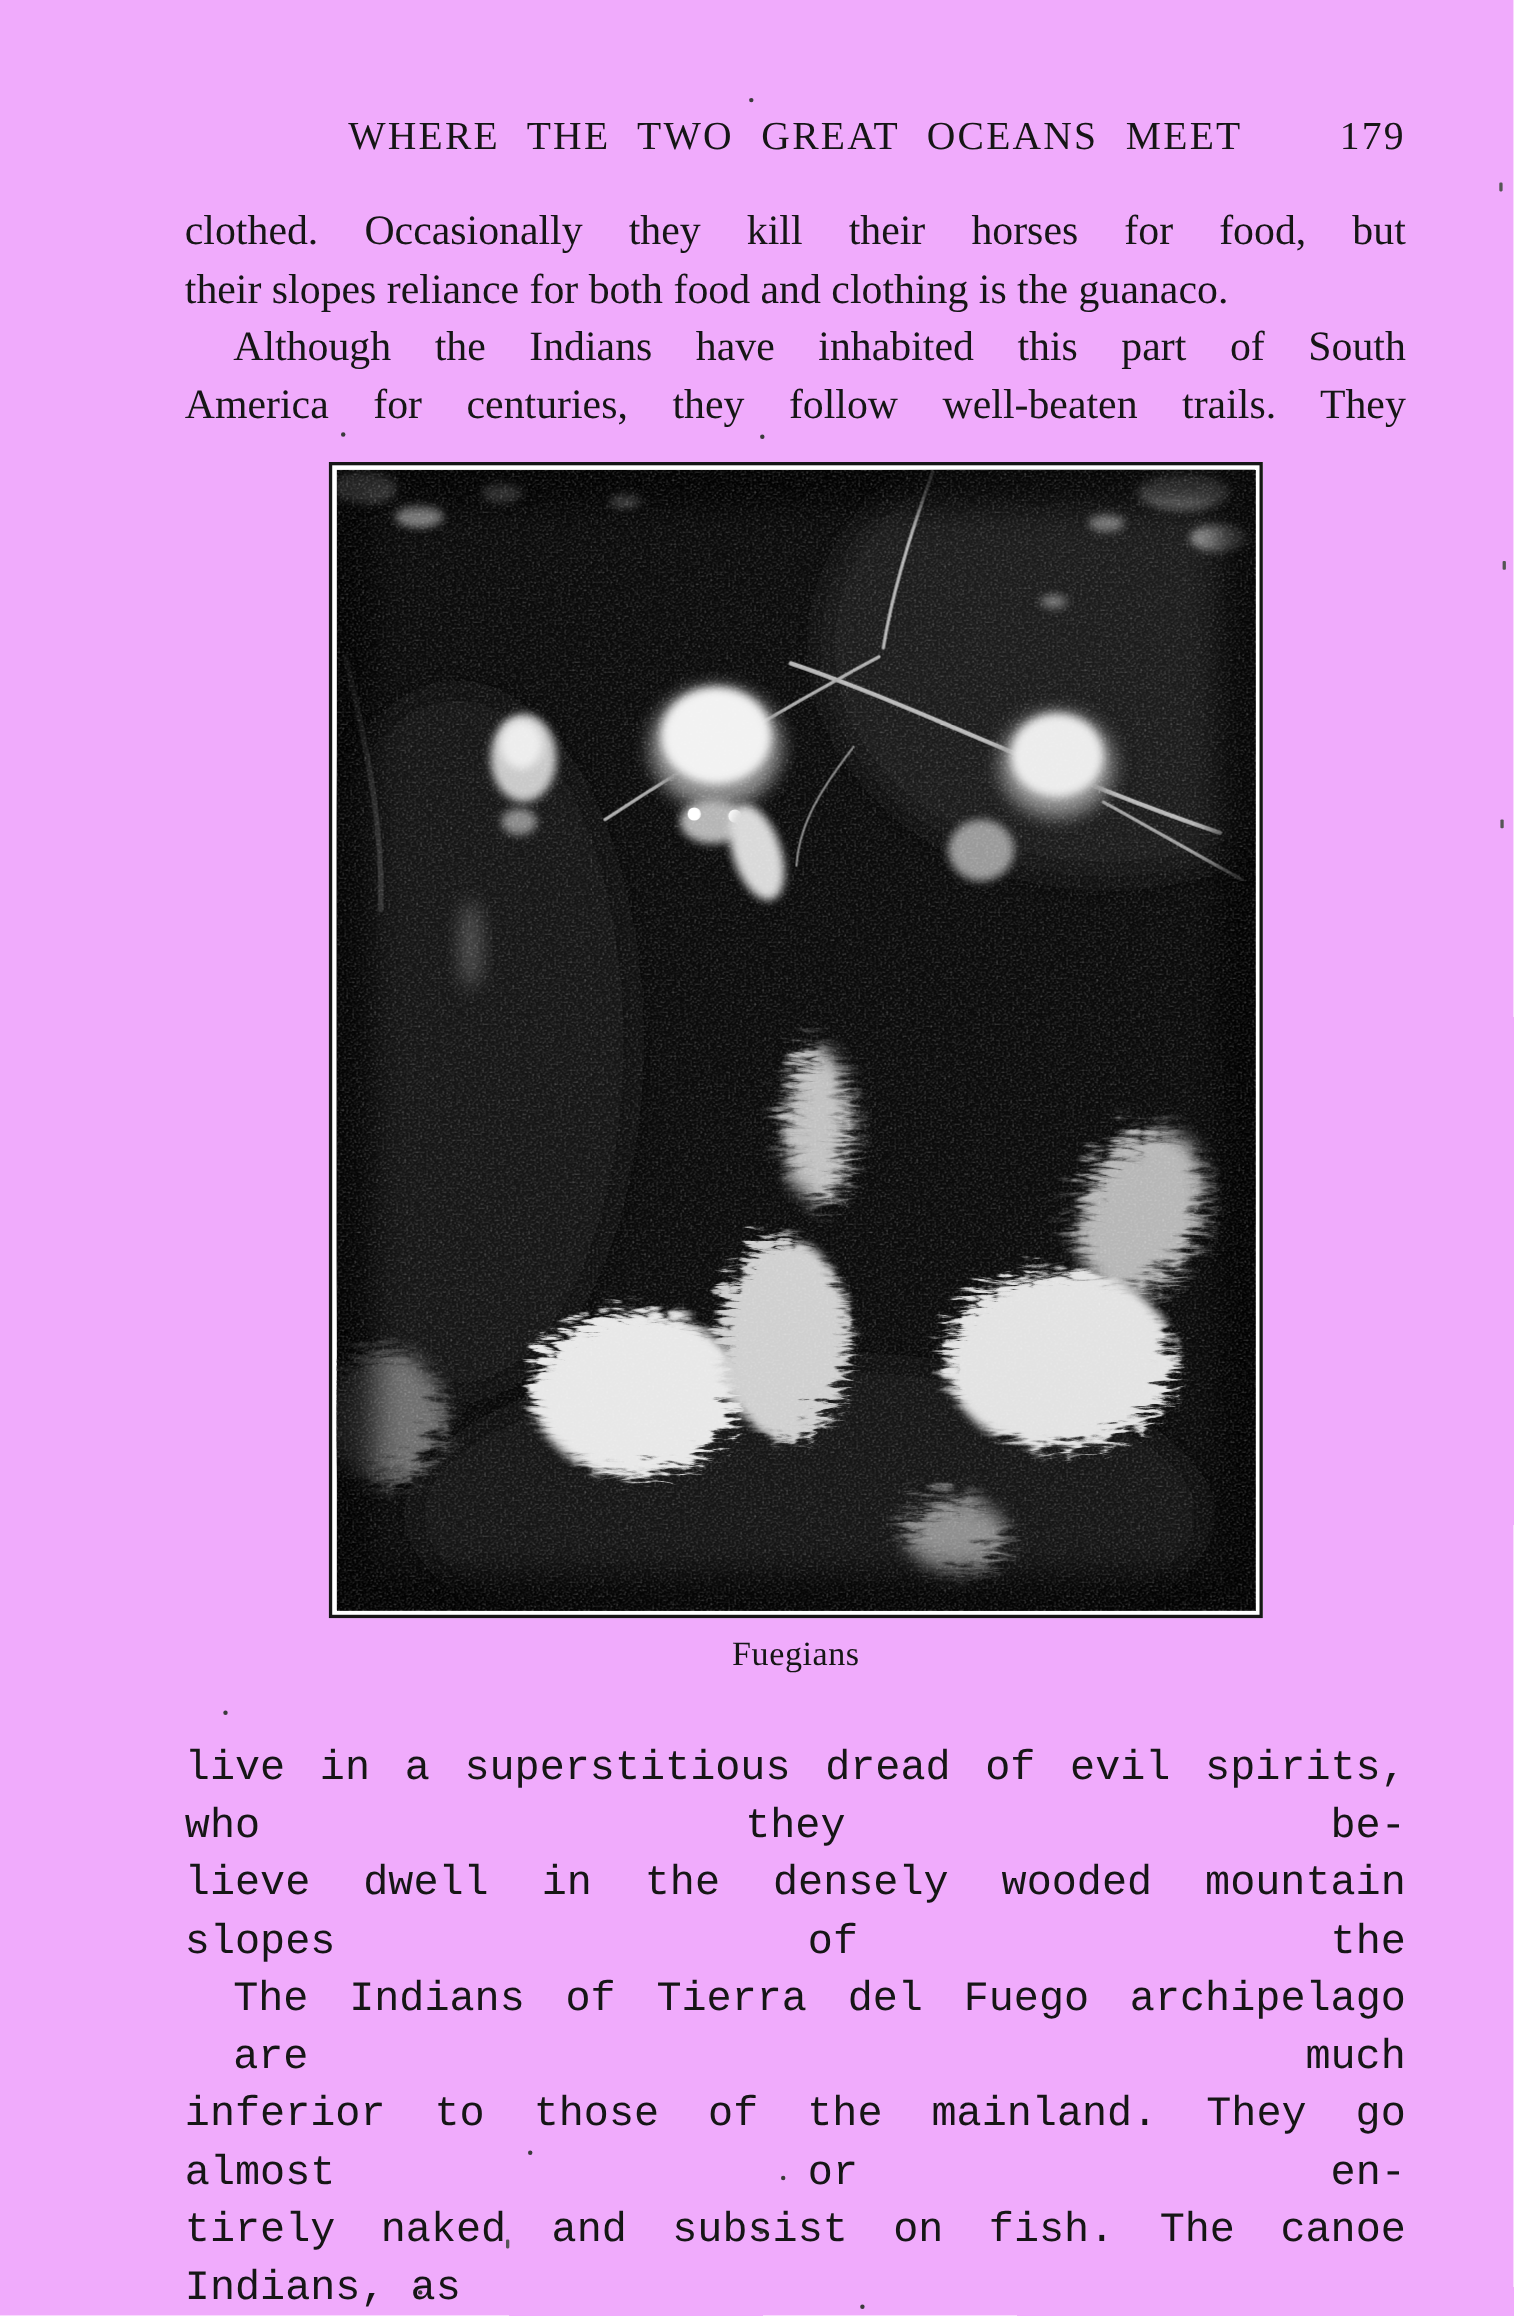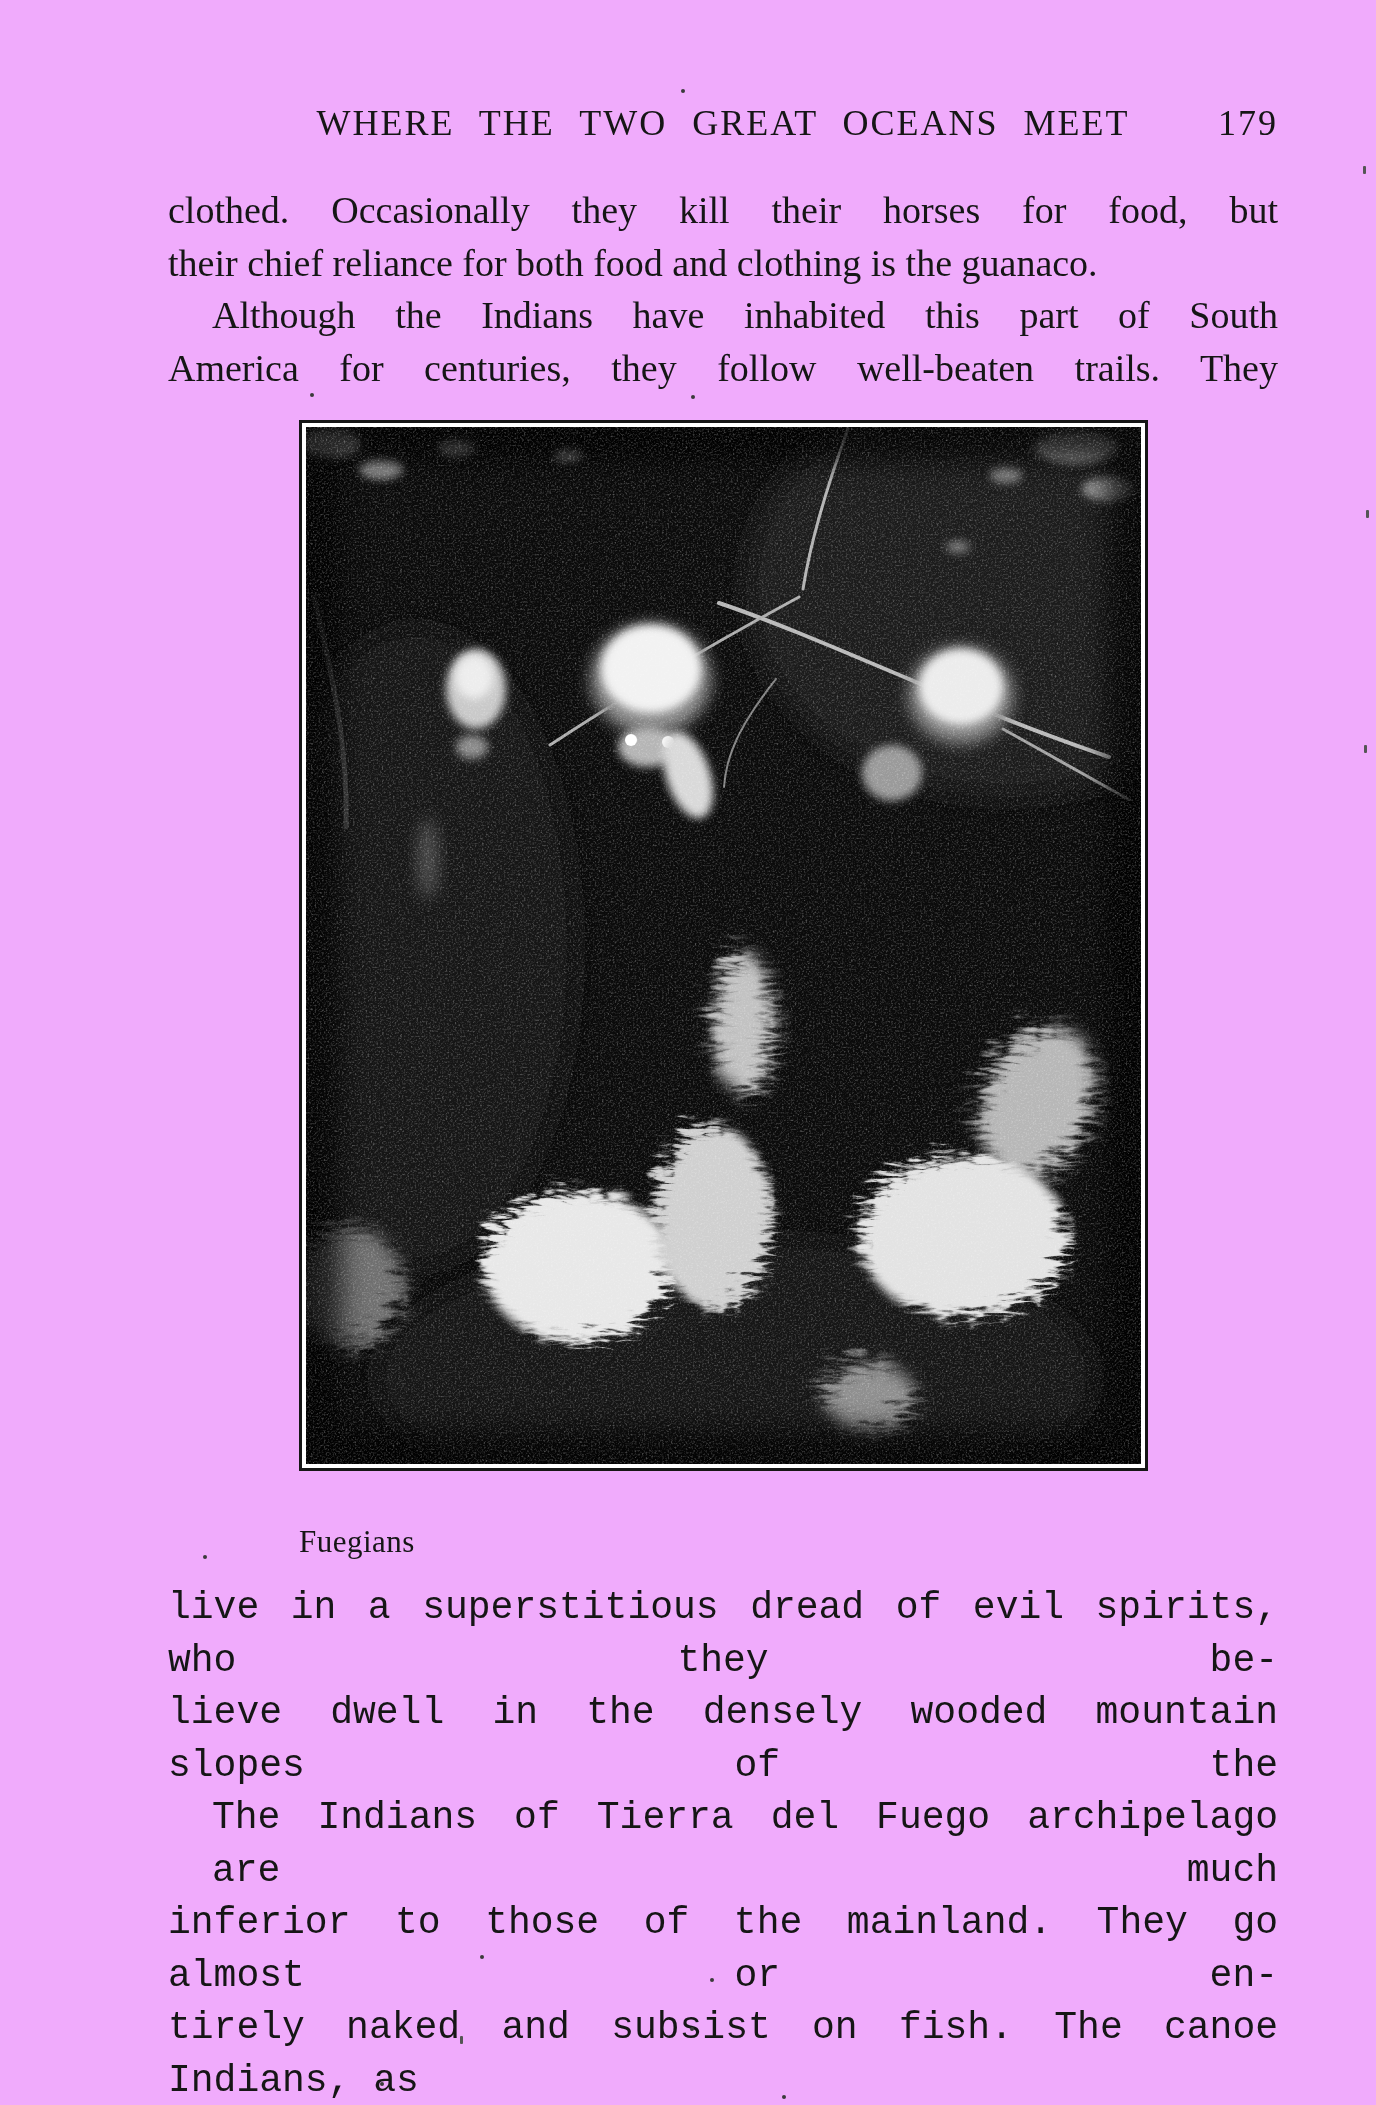--- a/index.html
+++ b/index.html
@@ -62,23 +62,23 @@
     border: 3px solid #161616;
     padding: 4px;
     background: #ffffff;
   }
   .photo-frame svg { display: block; width: 100%; height: 100%; }
   .figure-caption {
     position: absolute;
     left: 299px;
     top: 1486px;
     width: 849px;
+    text-align: center;
     font-size: 31px;
     letter-spacing: 0.5px;
-    margin-top: 38px;
   }
   .speck {
     position: absolute;
     background: #3a3a3a;
     border-radius: 50%;
     width: 4px;
     height: 4px;
   }
   .speck.dash { border-radius: 1px; width: 3px; height: 8px; background: #555; }
 </style>
@@ -87,21 +87,21 @@
 
 <div class="page">
 
   <div class="running-header">
     <span class="title">WHERE THE TWO GREAT OCEANS MEET</span>
     <span class="pagenum">179</span>
   </div>
 
   <div class="textblock" id="block-top">
     <div class="line">clothed. Occasionally they kill their horses for food, but</div>
-    <div class="line endpara">their chief reliance for both food and clothing is the guanaco.</div>
+    <div class="line endpara">their slopes reliance for both food and clothing is the guanaco.</div>
     <div class="line indent">Although the Indians have inhabited this part of South</div>
     <div class="line">America for centuries, they follow well-beaten trails. They</div>
   </div>
 
   <div class="photo-frame">
     <svg viewBox="0 0 835 1037" preserveAspectRatio="none">
       <defs>
         <filter id="b14" x="-50%" y="-50%" width="200%" height="200%">
             <feGaussianBlur stdDeviation="14"></feGaussianBlur>
           </filter>

